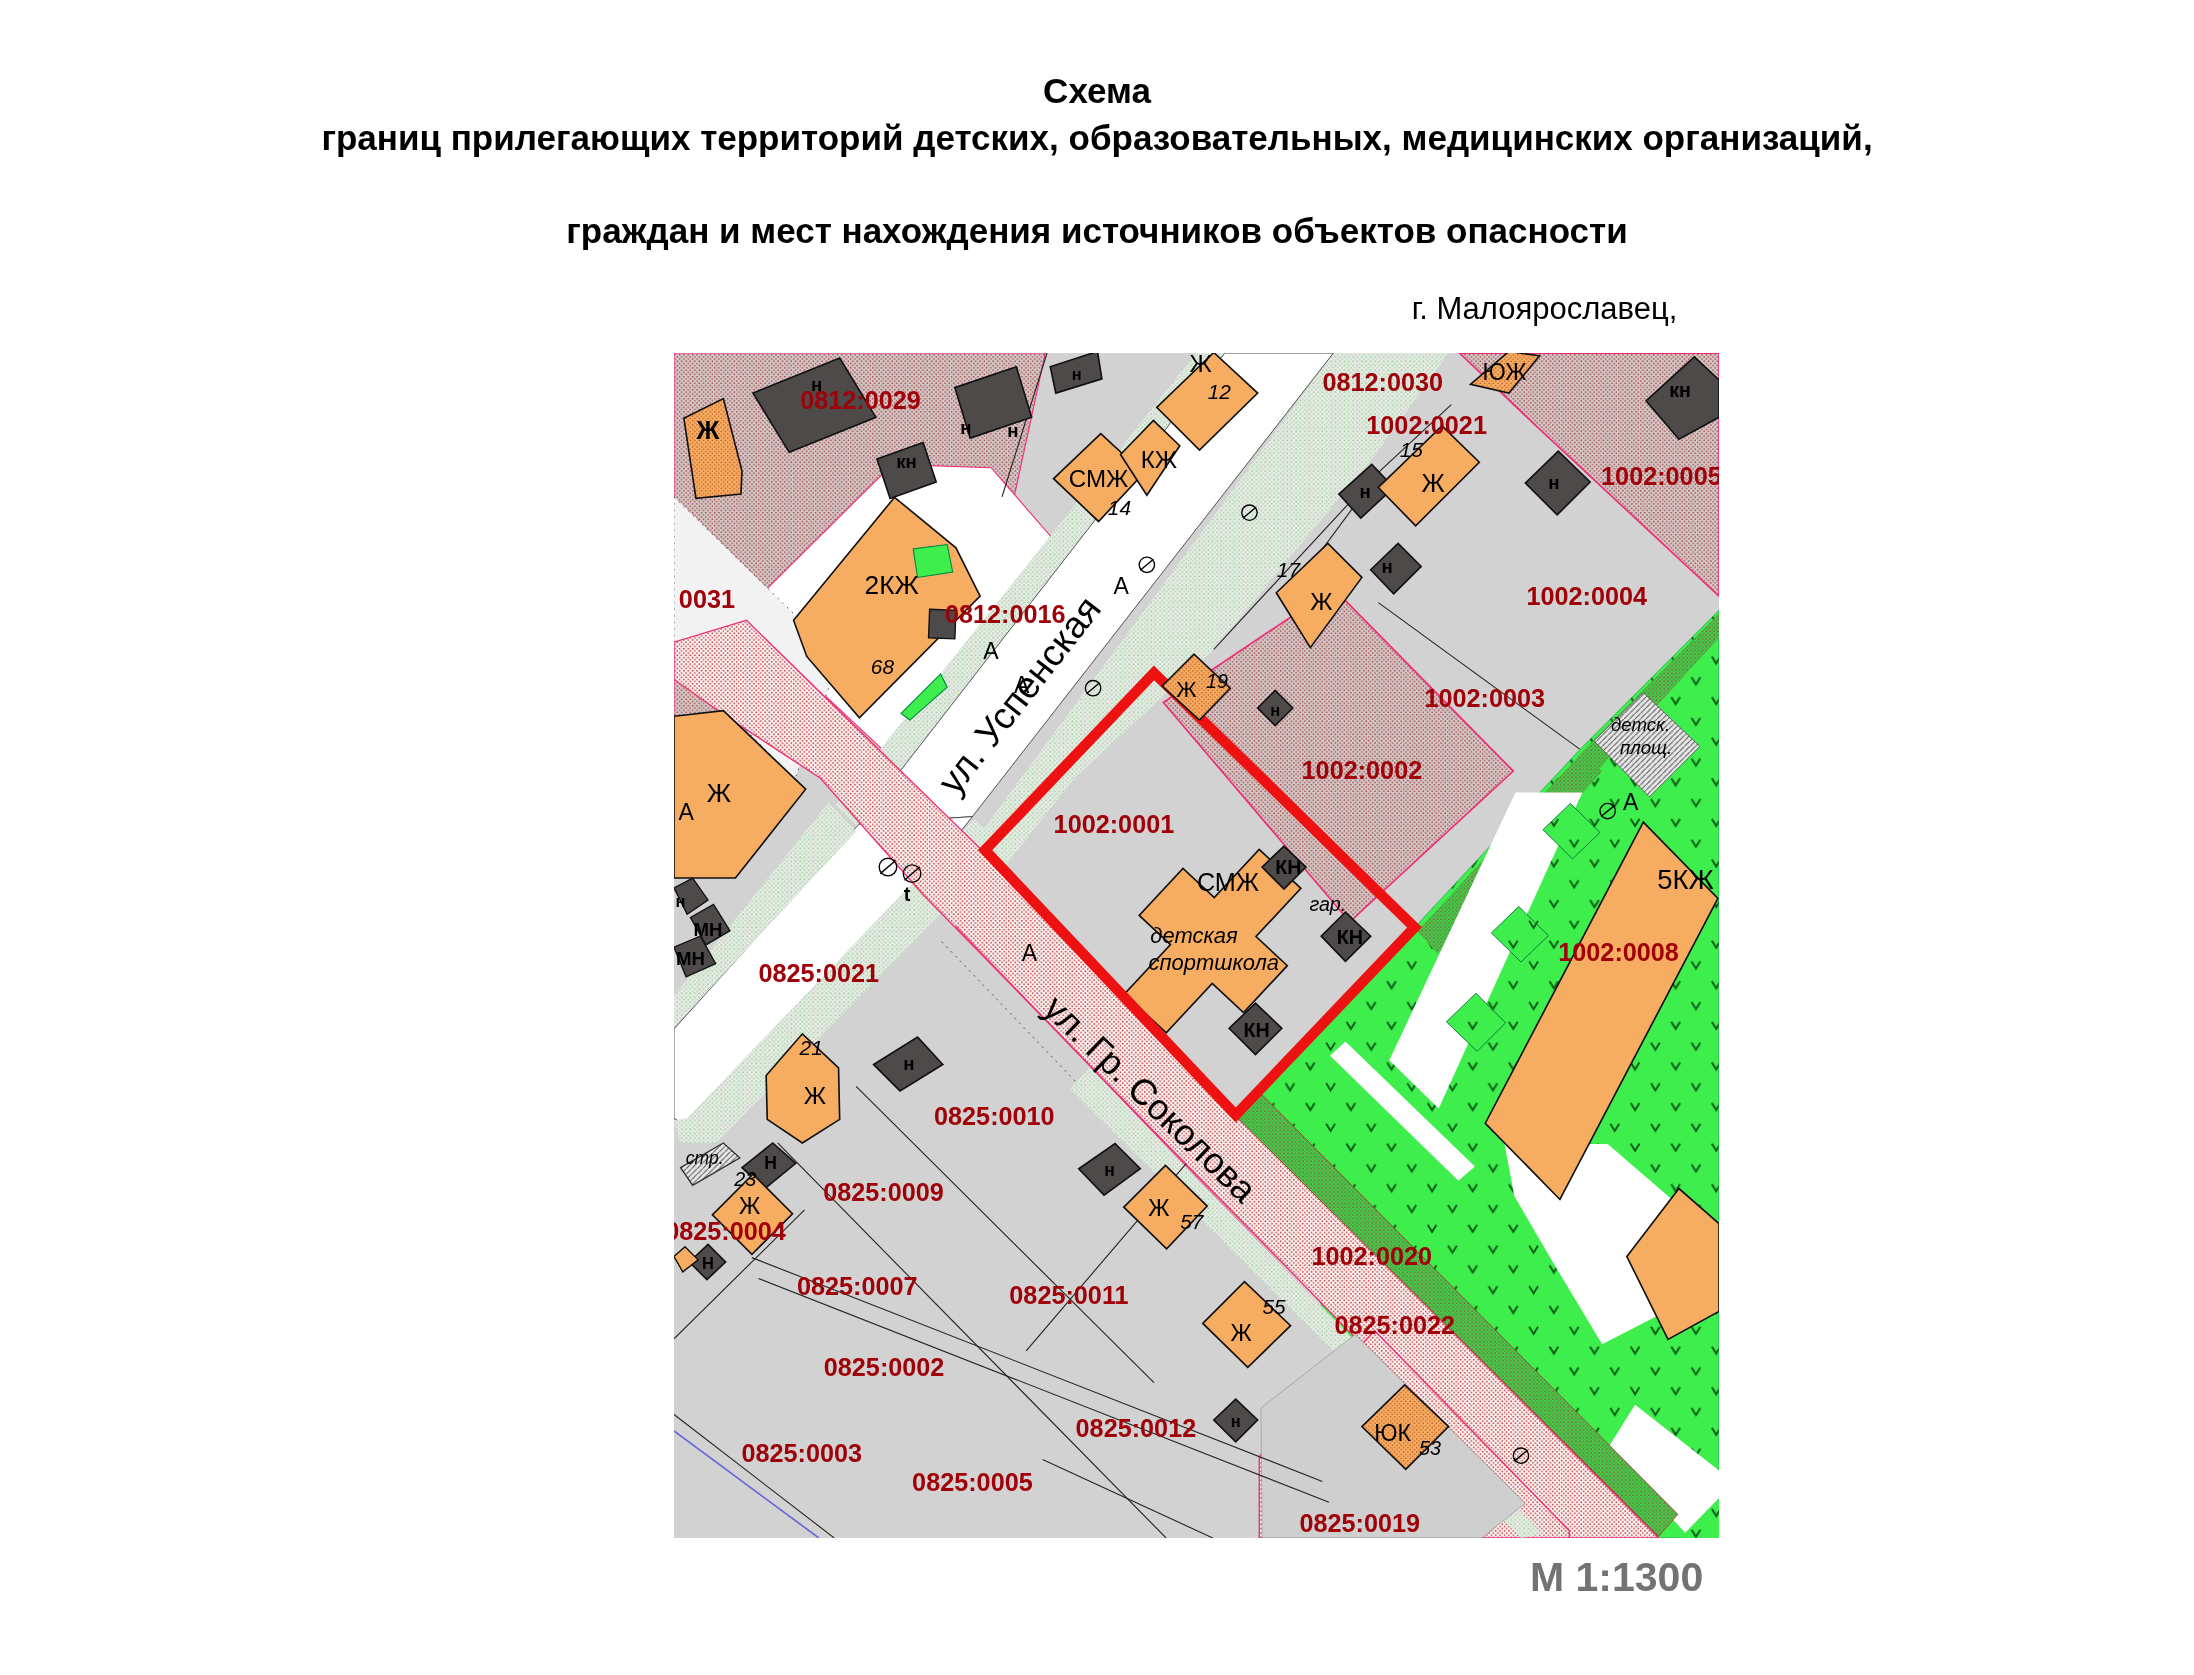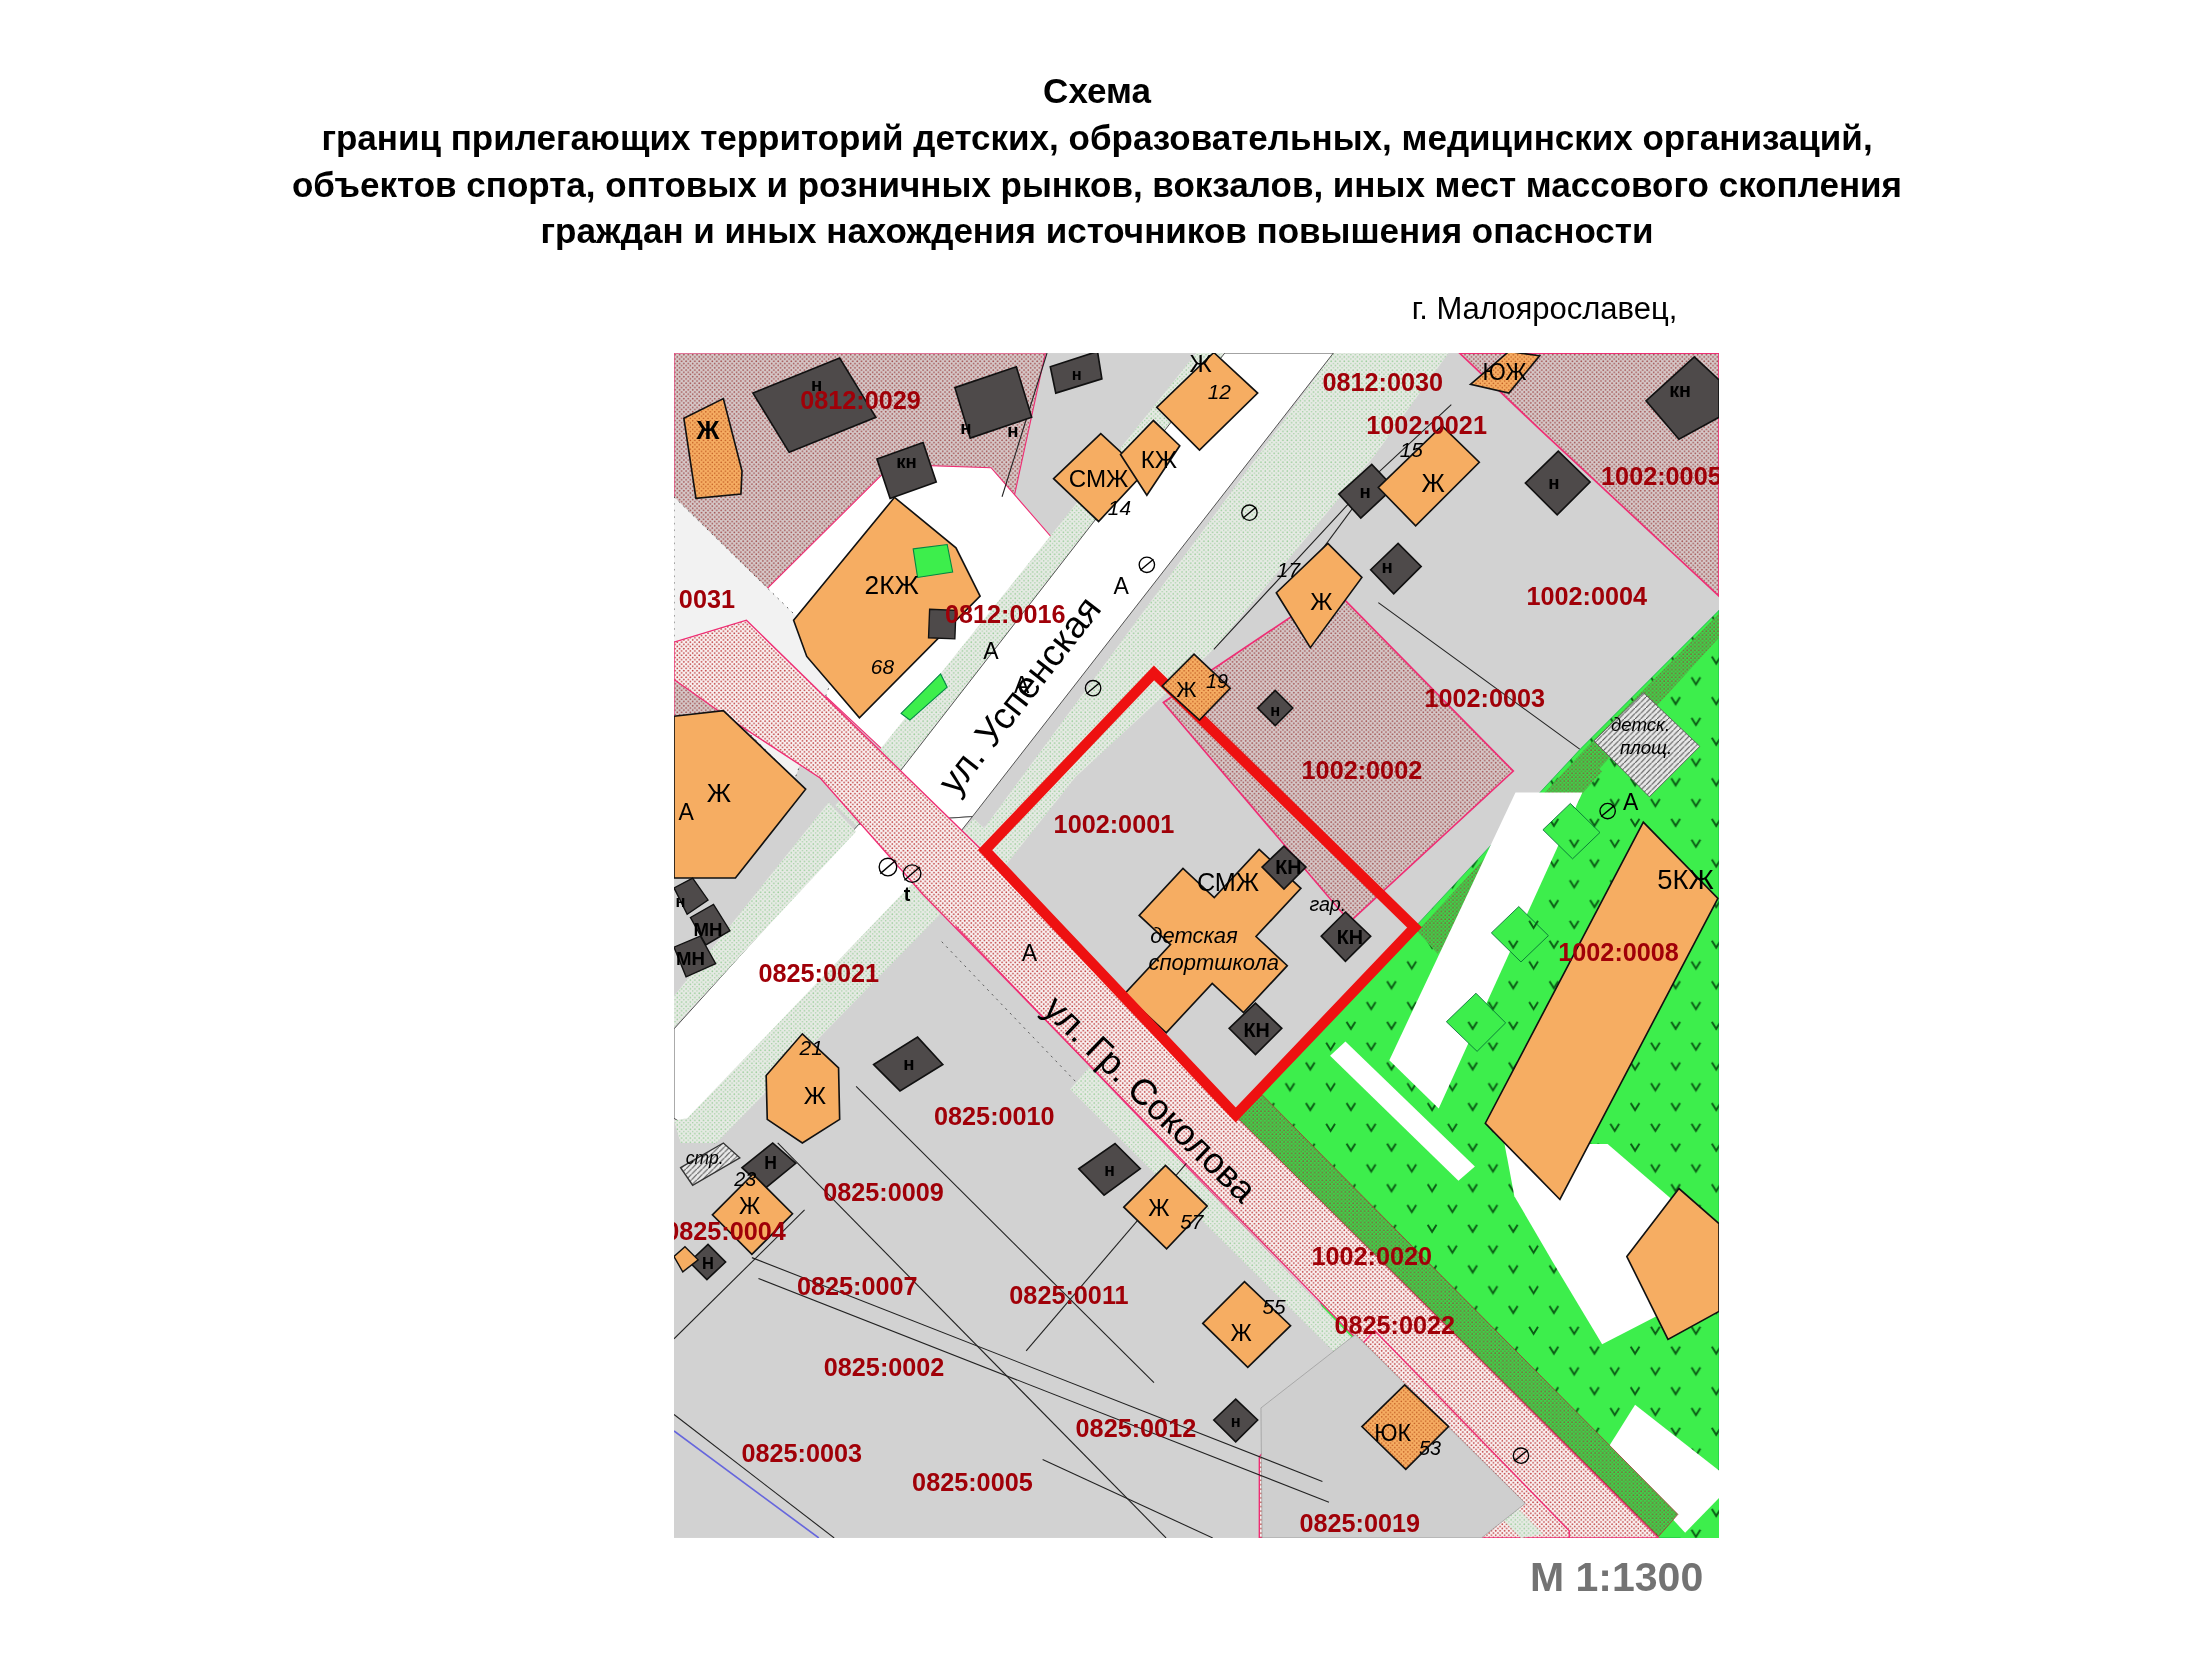--- a/index.html
+++ b/index.html
@@ -9,23 +9,22 @@
          font-size:35px;font-weight:bold;font-family:"Liberation Sans", sans-serif;}
 </style>
 </head>
 <body>
 <div id="page">
 
   <div class="title" style="top:118px;">границ прилегающих территорий детских, образовательных, медицинских организаций,</div>
 
   <div class="title" style="top:71px;">Схема</div>
 
-  <div class="title" style="top:165px;">объектов спорта, оптовых и розничных рынков, вокзалов, иных мест массового скопления</div>
-
-  <div class="title" style="top:211px;">граждан и иных нахождения источников повышения опасности</div>
+
+  <div class="title" style="top:211px;">граждан и мест нахождения источников объектов опасности</div>
 
   <div style="position:absolute;top:291px;left:1391px;width:307px;text-align:center;font-size:31px;color:#000;">г. Малоярославец,</div>
 
   <div style="position:absolute;top:1554px;left:1530px;font-size:41px;font-weight:bold;color:#737373;">М 1:1300</div>
 
   <svg id="map" style="position:absolute;left:674px;top:353px;" width="1045" height="1185" viewBox="1228 643 1905 2160">
     <defs>
       <pattern id="patMauve" width="8" height="8" patternUnits="userSpaceOnUse">
         <rect width="8" height="8" fill="#d6c9c9"></rect>
         <circle cx="2" cy="2" r="1.6" fill="#a35252"></circle>

